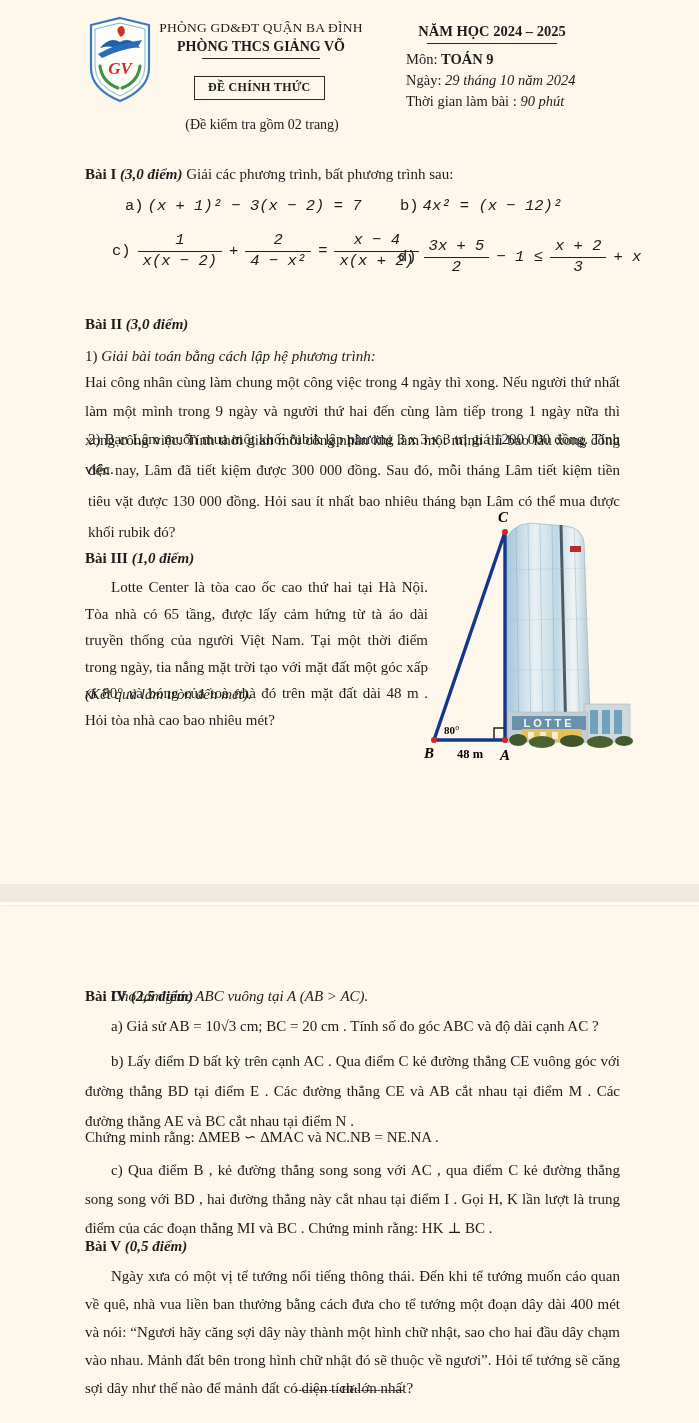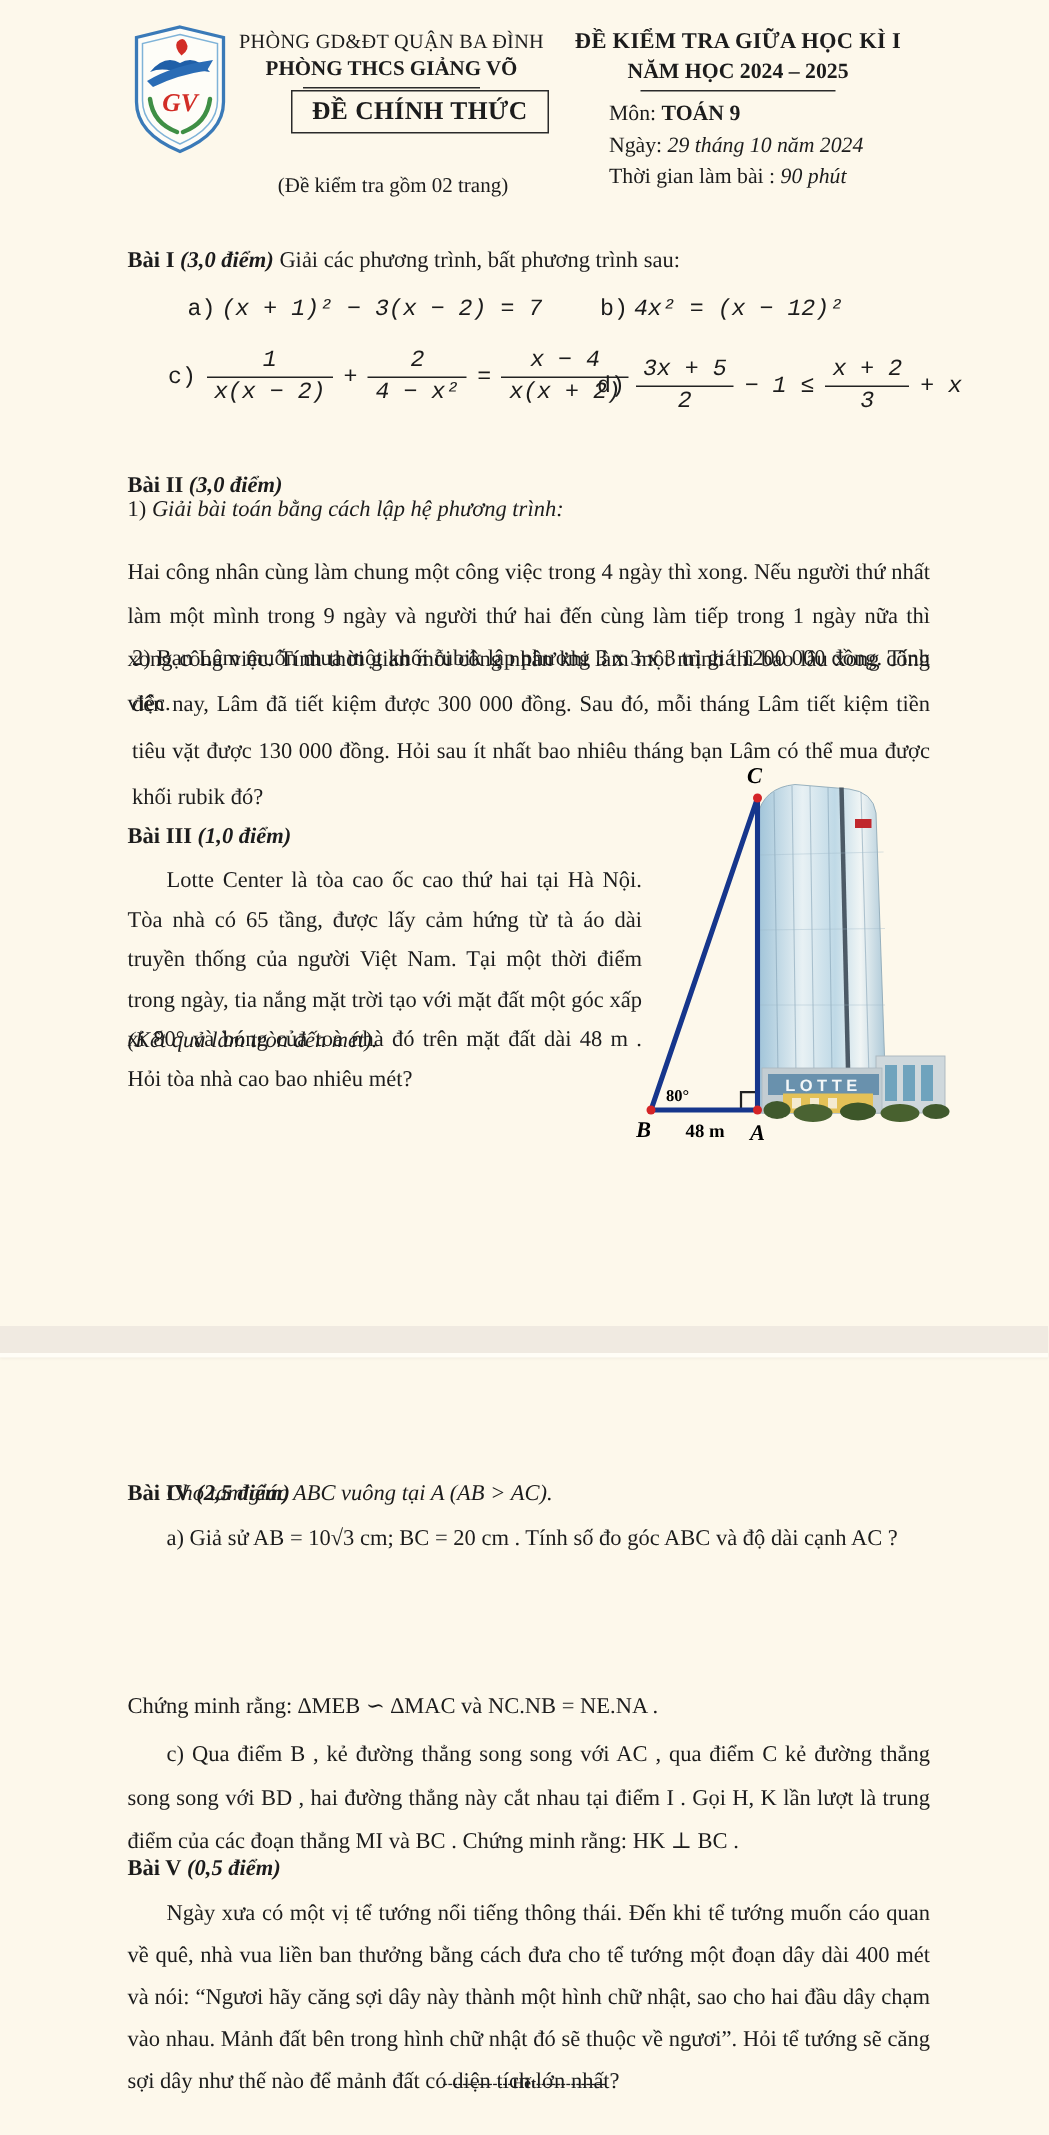--- a/index.html
+++ b/index.html
@@ -9,21 +9,21 @@
   .abs { position:absolute; }
   .b { font-weight:bold; }
   .i { font-style:italic; }
   .just { text-align:justify; }
 
   
   .hdr-left { left:158px; top:20px; width:206px; text-align:center; }
   .hdr-dept { font-size:13.5px; letter-spacing:.2px; }
   .hdr-school { font-size:14px; font-weight:bold; margin-top:3px; }
   .hdr-rule { width:118px; height:0; border-bottom:1.3px solid #2a2a2a; margin:3px auto 0; }
-  .hdr-box { left:194px; top:60px; border:1.5px solid #2a2a2a; padding:3px 13px 4px; font-size:17px; font-weight:bold; letter-spacing:.3px; }
+  .hdr-box { left:194px; top:76px; border:1.5px solid #2a2a2a; padding:3px 13px 4px; font-size:12px; font-weight:bold; letter-spacing:.3px; }
   .hdr-note { left:152px; top:117px; width:220px; text-align:center; font-size:14px; }
   .hdr-right { left:360px; top:20px; width:264px; }
   .hdr-title1 { font-size:15px; font-weight:bold; text-align:center; letter-spacing:.2px; }
   .hdr-title2 { font-size:14.5px; font-weight:bold; text-align:center; margin-top:3px; }
   .hdr-rule2 { width:130px; height:0; border-bottom:1.3px solid #2a2a2a; margin:3px auto 0; }
   .hdr-sub { padding-left:46px; font-size:14.5px; margin-top:5px; line-height:20px; }
 
   
   .sec-head { font-size:15px; }
   .sec-head .title { font-weight:bold; }
@@ -70,21 +70,20 @@
 
   <div class="abs hdr-left">
     <div class="hdr-dept">PHÒNG GD&amp;ĐT QUẬN BA ĐÌNH</div>
     <div class="hdr-school">PHÒNG THCS GIẢNG VÕ</div>
     <div class="hdr-rule"></div>
   </div>
   <div class="abs hdr-box">ĐỀ CHÍNH THỨC</div>
   <div class="abs hdr-note">(Đề kiểm tra gồm 02 trang)</div>
 
   <div class="abs hdr-right">
-    <div class="hdr-title1">ĐỀ KIỂM TRA GIỮA HỌC KÌ I</div>
     <div class="hdr-title2">NĂM HỌC 2024 – 2025</div>
     <div class="hdr-rule2"></div>
     <div class="hdr-sub"><span>Môn: </span><span class="b">TOÁN 9</span></div>
     <div class="hdr-sub" style="margin-top:1px;"><span>Ngày: </span><span class="i">29 tháng 10 năm 2024</span></div>
     <div class="hdr-sub" style="margin-top:1px;"><span>Thời gian làm bài : </span><span class="i">90 phút</span></div>
   </div>
 
   <div class="abs sec-head" style="left:85px; top:166px;">
     <span class="title">Bài I</span>
     <span class="pts">(3,0 điểm)</span>
@@ -124,21 +123,21 @@
         <span class="num">x + 2</span>
         <span class="den">3</span>
       </span>
     <span class="eq-op">+ x</span>
   </div>
 
   <div class="abs sec-head" style="left:85px; top:316px;">
     <span class="title">Bài II</span>
     <span class="pts">(3,0 điểm)</span>
   </div>
-  <div class="abs para" style="left:85px; top:332px;text-align:center;">
+  <div class="abs para" style="left:85px; top:348px;text-align:center;">
     <span>1)</span>
     <span class="i">Giải bài toán bằng cách lập hệ phương trình:</span>
   </div>
   <div class="abs para just" style="left:85px; top:368px; width:535px; line-height:29px;">Hai công nhân cùng làm chung một công việc trong 4 ngày thì xong. Nếu người thứ nhất làm một mình trong 9 ngày và người thứ hai đến cùng làm tiếp trong 1 ngày nữa thì xong công việc. Tính thời gian mỗi công nhân khi làm một mình thì bao lâu xong công việc.</div>
   <div class="abs para just" style="left:88px; top:424px; width:532px; line-height:31px;">2) Bạn Lâm muốn mua một khối rubik lập phương 3 x 3 x 3 trị giá 1200 000 đồng. Tính đến nay, Lâm đã tiết kiệm được 300 000 đồng. Sau đó, mỗi tháng Lâm tiết kiệm tiền tiêu vặt được 130 000 đồng. Hỏi sau ít nhất bao nhiêu tháng bạn Lâm có thể mua được khối rubik đó?</div>
 
   <div class="abs sec-head" style="left:85px; top:550px;">
     <span class="title">Bài III</span>
     <span class="pts">(1,0 điểm)</span>
   </div>
@@ -197,20 +196,21 @@
   </div>
 
   <div class="abs divider"></div>
 
   <div class="abs sec-head" style="left:85px; top:988px;">
     <span class="title">Bài IV</span>
     <span class="pts">(2,5 điểm)</span>
   </div>
   <div class="abs para ind" style="left:85px; top:988px; width:535px;font-style:italic;">Cho tam giác ABC vuông tại A (AB &gt; AC).</div>
   <div class="abs para ind" style="left:85px; top:1018px; width:535px;">a) Giả sử AB = 10√3 cm;  BC = 20 cm . Tính số đo góc ABC và độ dài cạnh AC ?</div>
+  <div class="abs para just ind" style="left:85px; top:1046px; width:535px; line-height:30px;">b) Lấy điểm D bất kỳ trên cạnh AC . Qua điểm C kẻ đường thẳng CE vuông góc với đường thẳng BD tại điểm E . Các đường thẳng CE và AB cắt nhau tại điểm M . Các đường thẳng AE và BC cắt nhau tại điểm N .</div>
   <div class="abs para" style="left:85px; top:1128px; width:535px;">Chứng minh rằng: ∆MEB ∽ ∆MAC và NC.NB = NE.NA .</div>
   <div class="abs para just ind" style="left:85px; top:1156px; width:535px; line-height:29px;">c) Qua điểm B , kẻ đường thẳng song song với AC , qua điểm C kẻ đường thẳng song song với BD , hai đường thẳng này cắt nhau tại điểm I . Gọi H, K lần lượt là trung điểm của các đoạn thẳng MI và BC . Chứng minh rằng: HK ⊥ BC .</div>
 
   <div class="abs sec-head" style="left:85px; top:1238px;">
     <span class="title">Bài V</span>
     <span class="pts">(0,5 điểm)</span>
   </div>
   <div class="abs para just ind" style="left:85px; top:1262px; width:535px; line-height:28px;">Ngày xưa có một vị tể tướng nổi tiếng thông thái. Đến khi tể tướng muốn cáo quan về quê, nhà vua liền ban thưởng bằng cách đưa cho tể tướng một đoạn dây dài 400 mét và nói: “Ngươi hãy căng sợi dây này thành một hình chữ nhật, sao cho hai đầu dây chạm vào nhau. Mảnh đất bên trong hình chữ nhật đó sẽ thuộc về ngươi”. Hỏi tể tướng sẽ căng sợi dây như thế nào để mảnh đất có diện tích lớn nhất?</div>
 
   <div class="abs footer-end">--------------Hết--------------</div>

